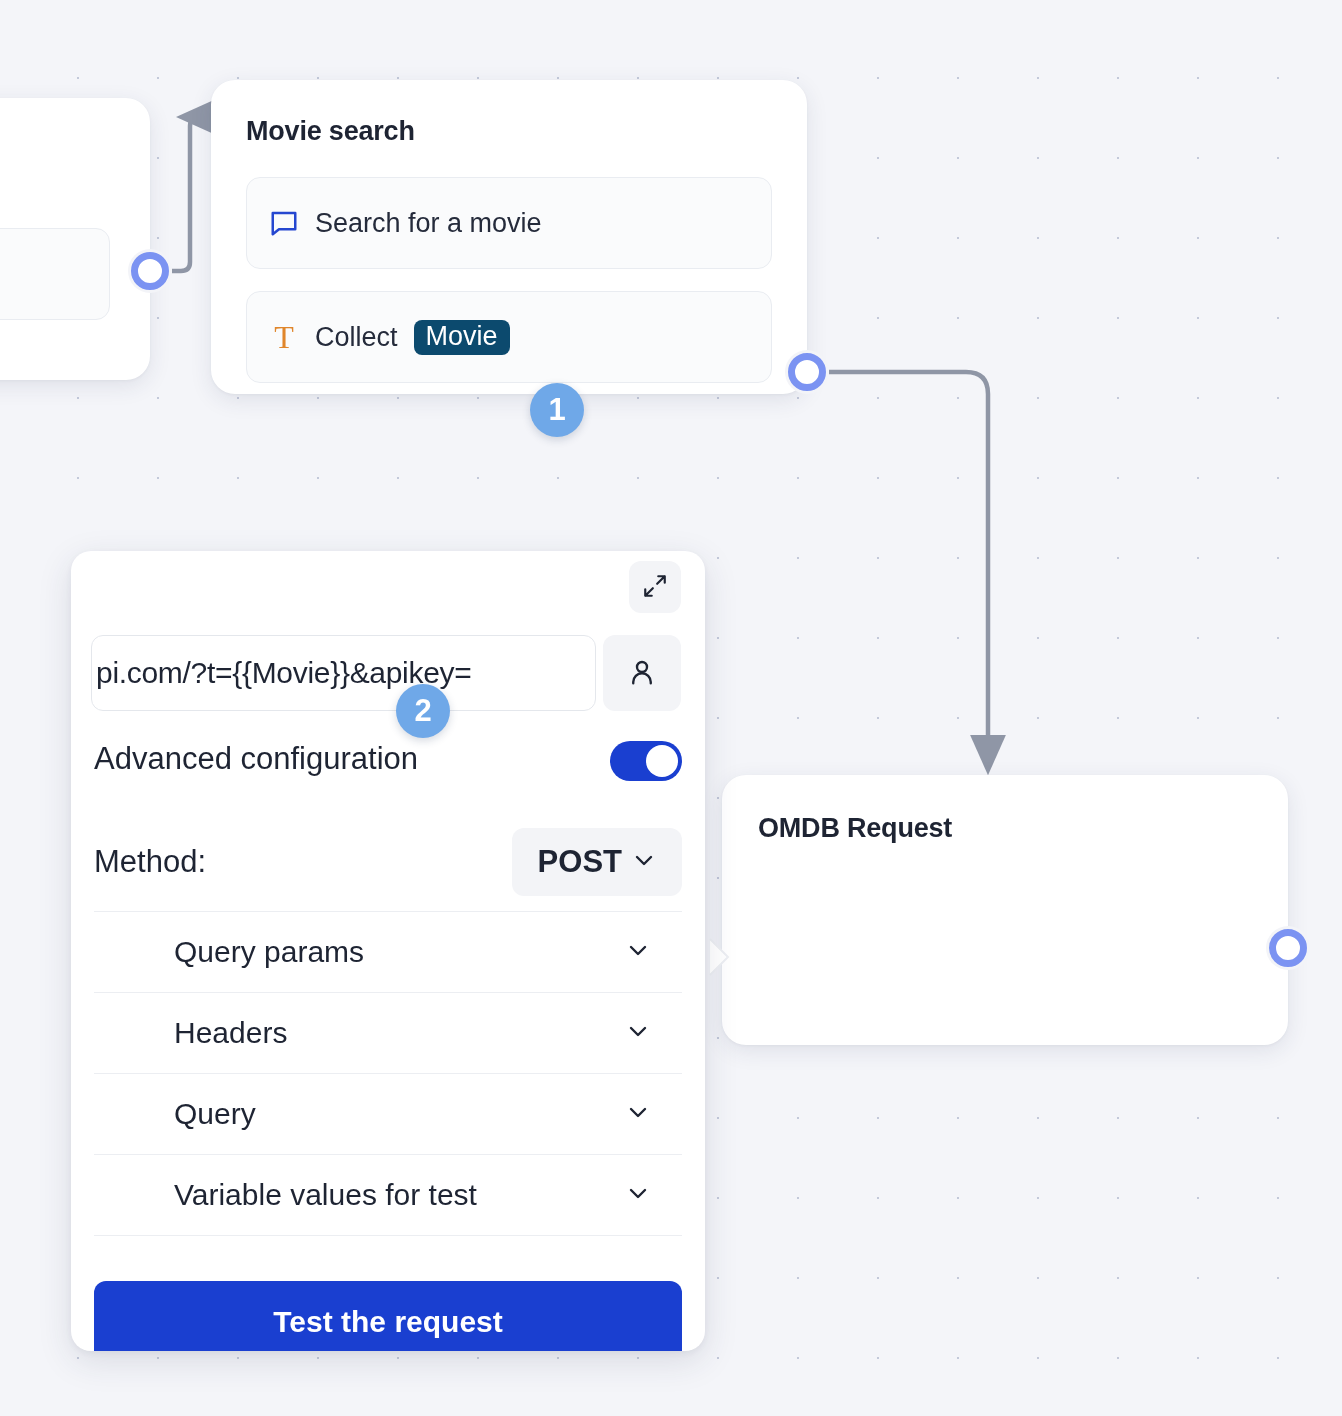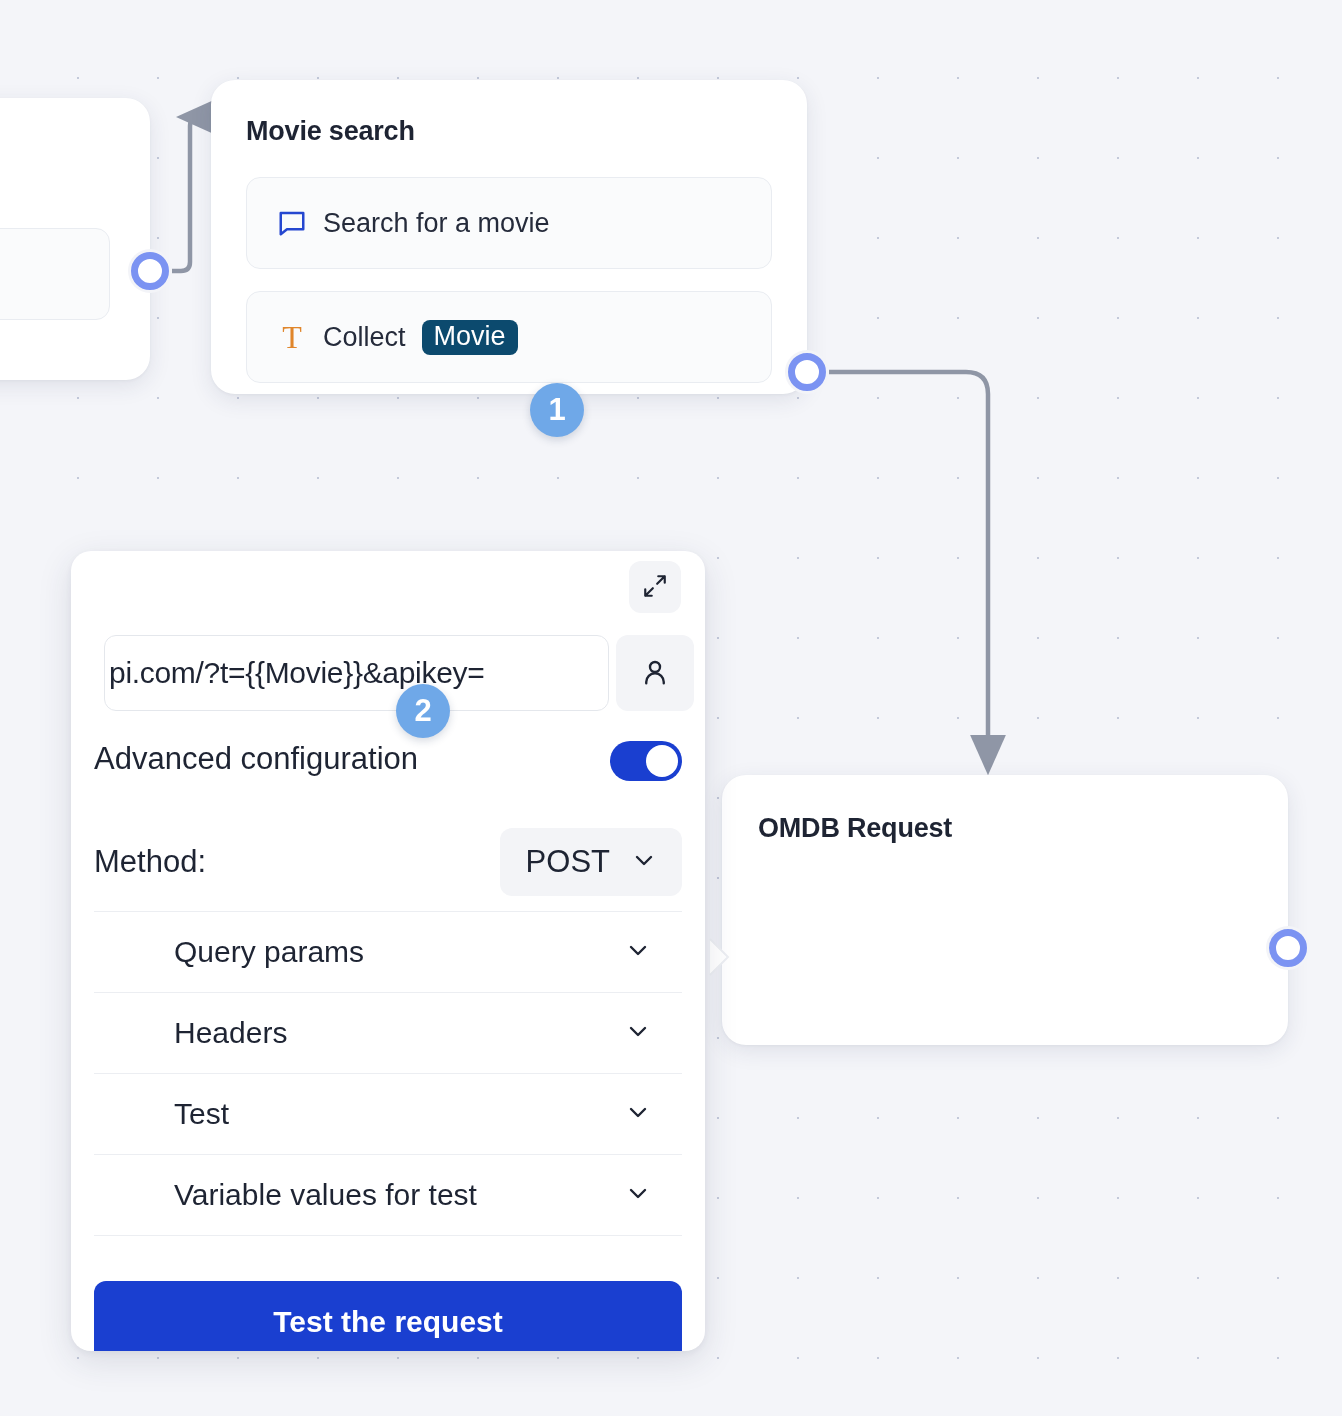--- a/index.html
+++ b/index.html
@@ -46,21 +46,21 @@
     letter-spacing: -0.2px;
   }
 
   .node-row {
     display: flex;
     align-items: center;
     gap: 16px;
     background: #fafbfc;
     border: 1px solid #e9ecf1;
     border-radius: 14px;
-    padding: 0 30px;
+    padding: 0 22px;
     font-size: 27px;
     color: #252b3b;
   }
 
   
   #node-prev {
     left: -180px;
     top: 98px;
     width: 330px;
     height: 282px;
@@ -179,21 +179,21 @@
     border-radius: 12px;
     display: flex;
     align-items: center;
     justify-content: center;
     border: none;
     cursor: pointer;
   }
 
   .url-row {
     position: absolute;
-    left: 33px;
+    left: 20px;
     top: 84px;
     display: flex;
     align-items: stretch;
     gap: 7px;
   }
   .url-input {
     width: 505px;
     height: 76px;
     border: 1px solid #e4e7ec;
     border-radius: 12px;
@@ -261,28 +261,28 @@
     top: 277px;
     width: 588px;
     display: flex;
     align-items: center;
     justify-content: space-between;
   }
   .method-label { font-size: 31px; color: #1e2433; }
   .method-select {
     display: flex;
     align-items: center;
-    gap: 22px;
+    gap: 10px;
     background: #f3f4f7;
     border: none;
     border-radius: 12px;
     padding: 16px 26px;
     font-family: "Liberation Sans", sans-serif;
     font-size: 31px;
-    font-weight: 400;
+    font-weight: 700;
     color: #1e2433;
     cursor: pointer;
   }
 
   .accordion {
     position: absolute;
     left: 23px;
     top: 360px;
     width: 588px;
     border-top: 1px solid #eceef2;
@@ -437,21 +437,21 @@
       </div>
       <div class="acc-item">
         <span class="acc-label">Headers</span>
         <span>
           <svg width="24" height="24" viewBox="0 0 24 24" fill="none" stroke="#1e2433" stroke-width="2.4" stroke-linecap="round" stroke-linejoin="round">
             <path d="M5 9 L12 16 L19 9"></path>
             </svg>
         </span>
       </div>
       <div class="acc-item">
-        <span class="acc-label">Test</span>
+        <span class="acc-label">Query</span>
         <span>
           <svg width="24" height="24" viewBox="0 0 24 24" fill="none" stroke="#1e2433" stroke-width="2.4" stroke-linecap="round" stroke-linejoin="round">
             <path d="M5 9 L12 16 L19 9"></path>
             </svg>
         </span>
       </div>
       <div class="acc-item">
         <span class="acc-label">Variable values for test</span>
         <span>
           <svg width="24" height="24" viewBox="0 0 24 24" fill="none" stroke="#1e2433" stroke-width="2.4" stroke-linecap="round" stroke-linejoin="round">

